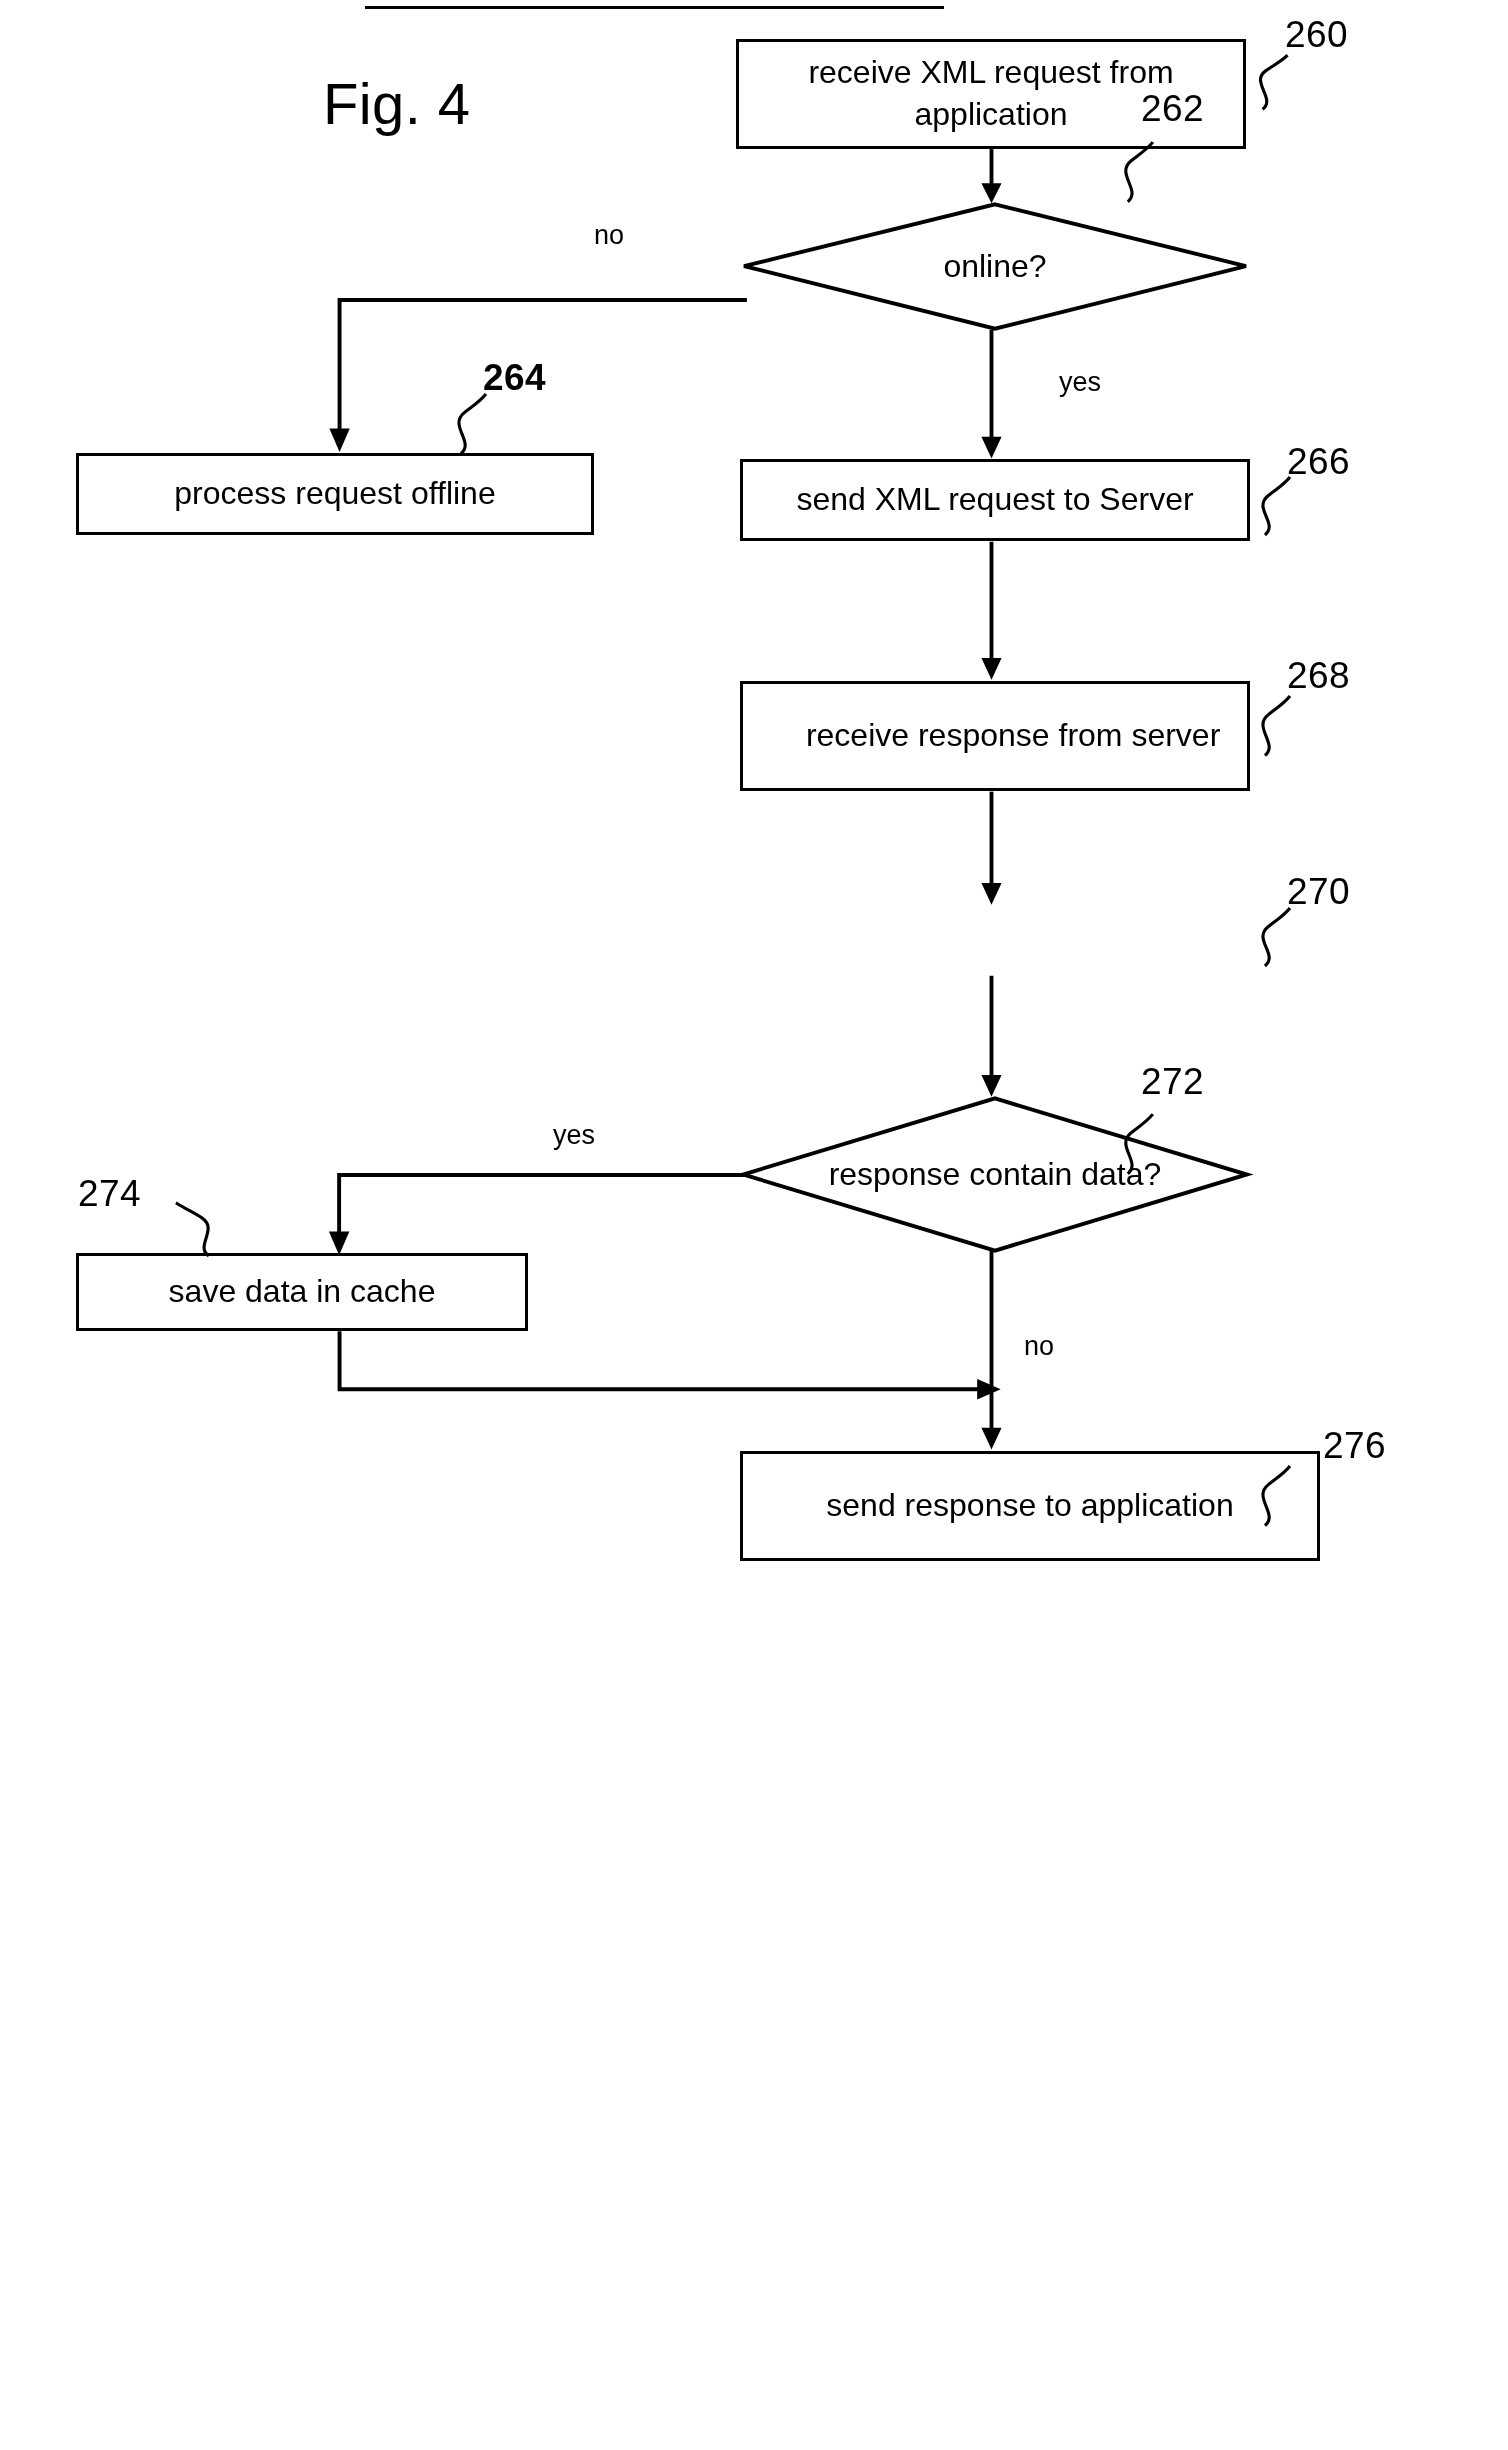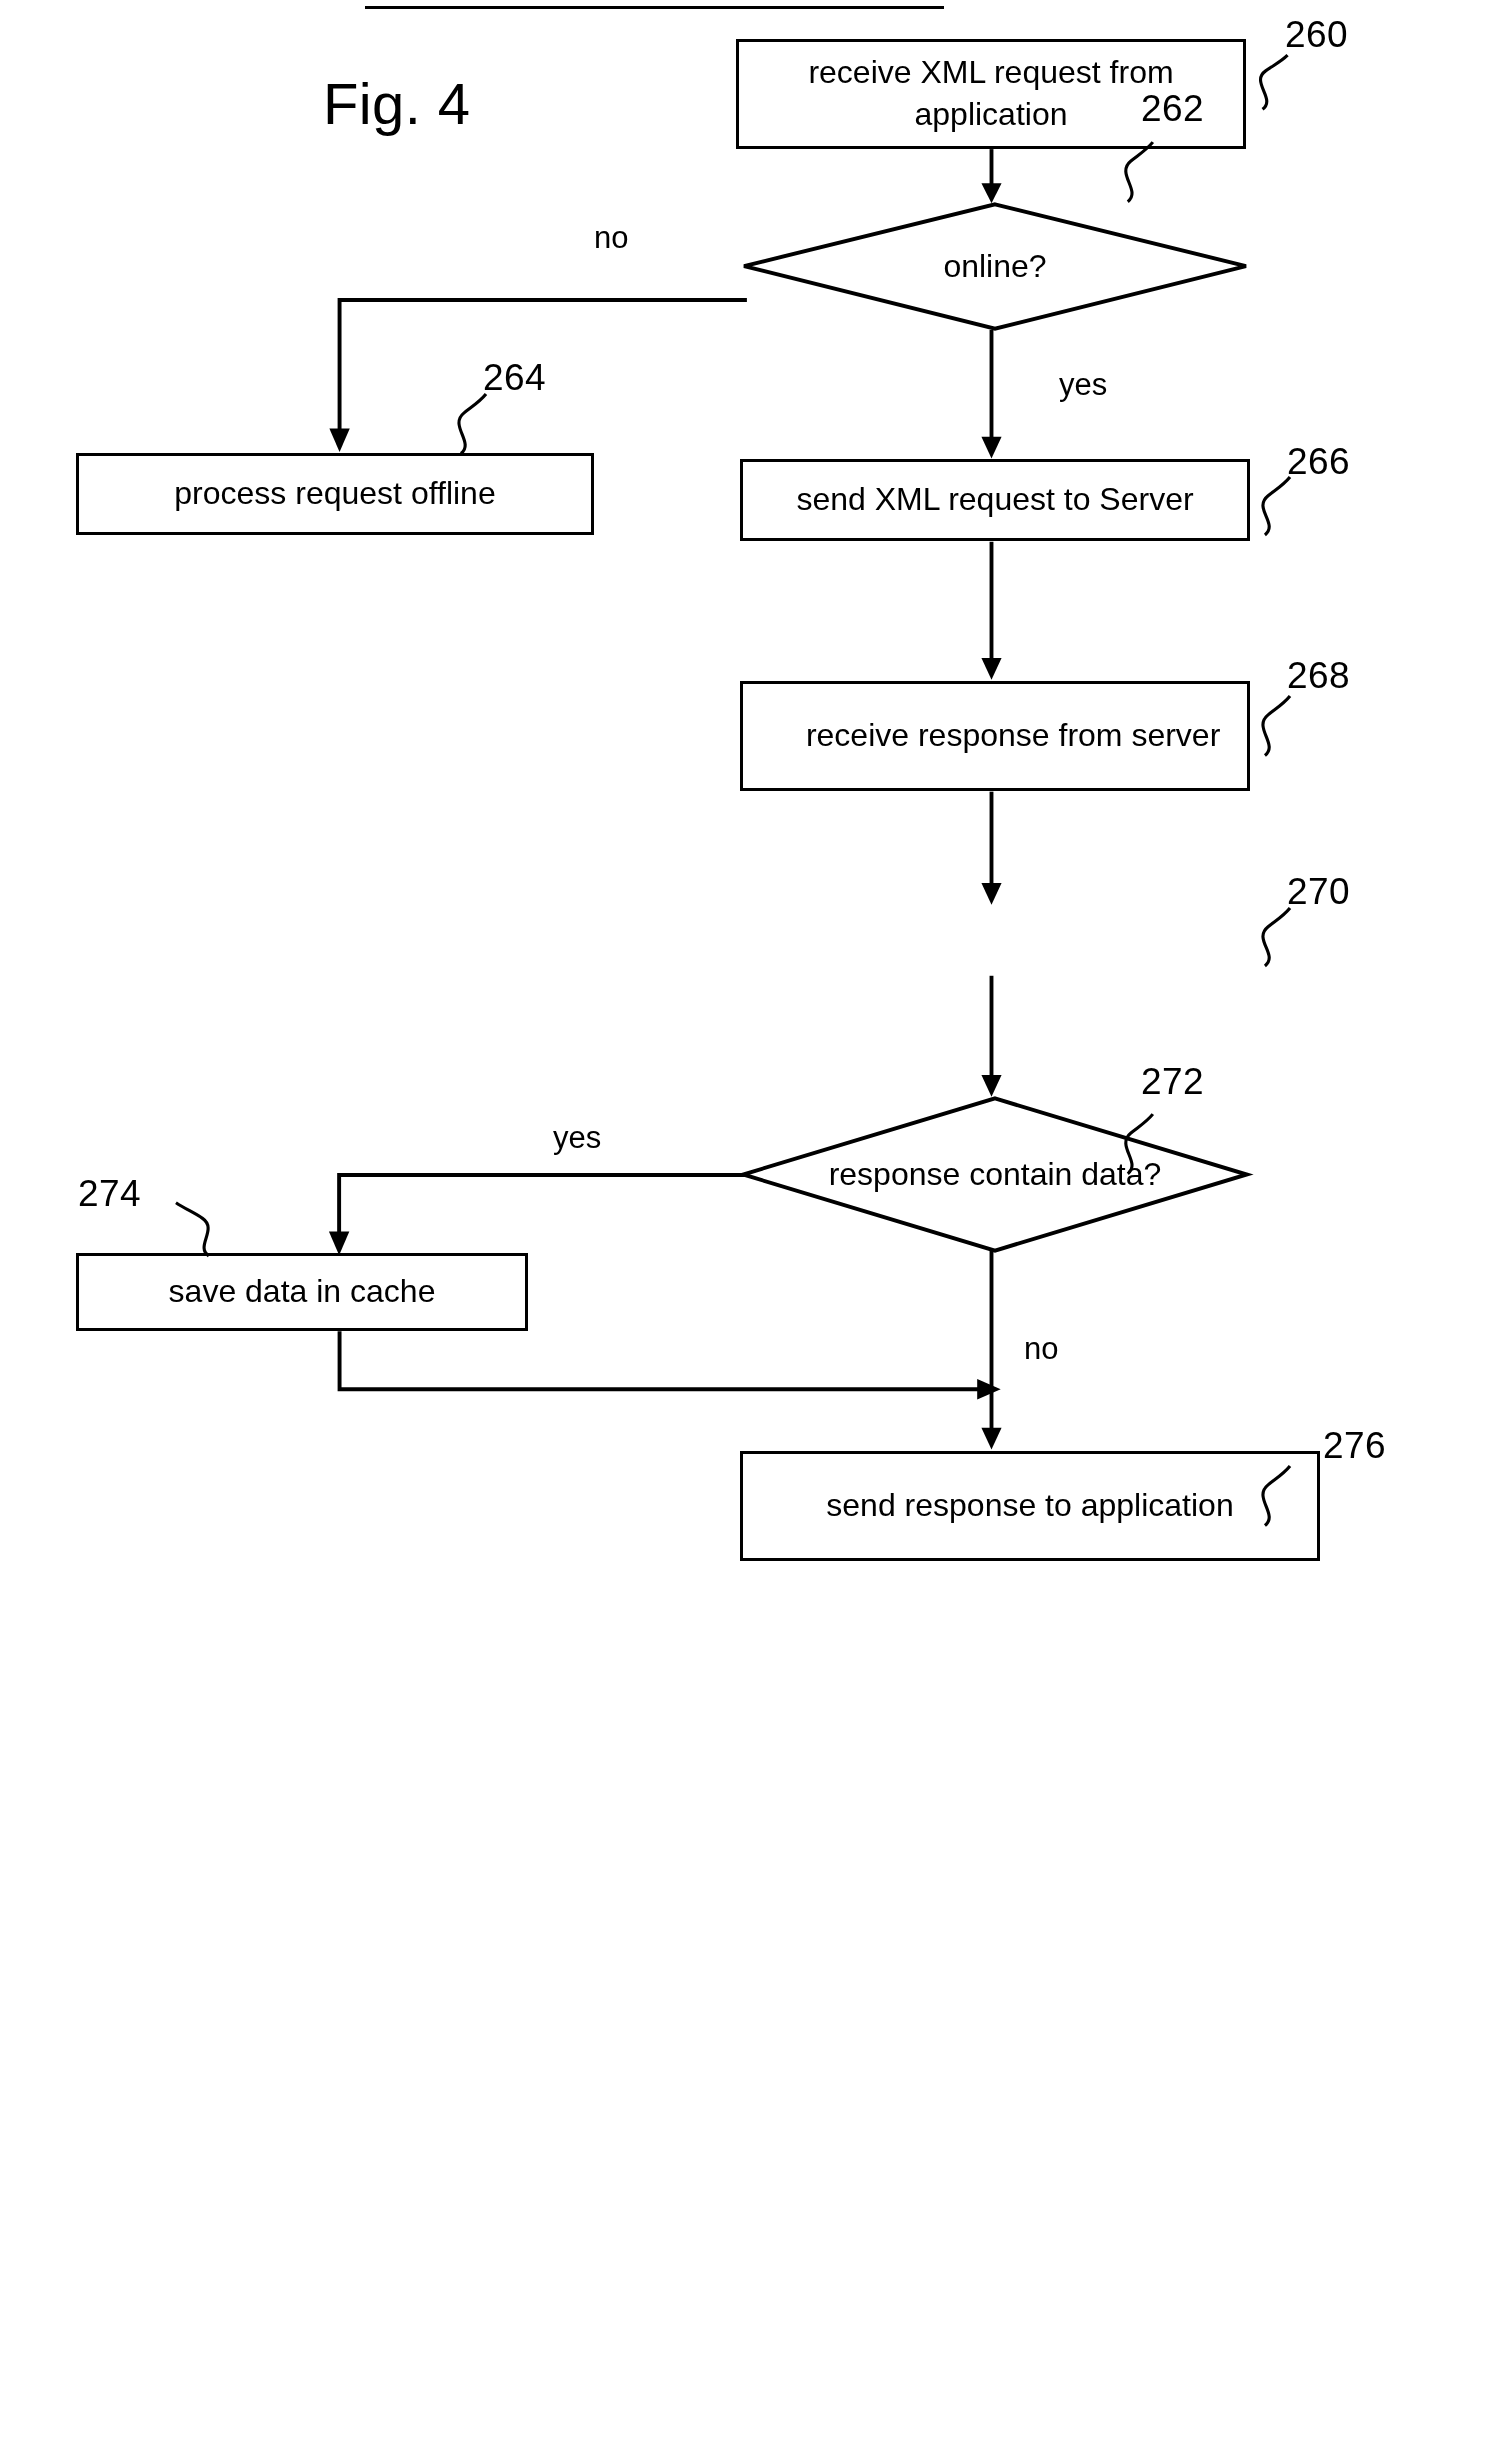--- a/index.html
+++ b/index.html
@@ -30,21 +30,21 @@
   }
 
   .ref-num {
     font-size: 37px;
     white-space: nowrap;
     line-height: 1;
     letter-spacing: 0.4px;
   }
 
   .edge-label {
-    font-size: 31px;
+    font-size: 27px;
     white-space: nowrap;
     line-height: 1;
   }
 
   
   .pbox {
     box-sizing: border-box;
     border: 3.1px solid #000;
     background: #fff;
     display: flex;
@@ -113,21 +113,21 @@
 
     <svg class="abs" style="left:314px; top:278px;" width="471" height="188" viewBox="0 0 600 240">
       <path d="M 552 28 L 32 28 L 32 196" fill="none" stroke="#000" stroke-width="5"></path>
       <polygon points="32,222 19,192 45,192" fill="#000"></polygon>
     </svg>
 
     <div class="abs pbox" style="left:76px; top:453px; width:518px; height:82px;">process request offline</div>
     <svg class="abs" style="left:439px; top:369px;" width="94" height="94" viewBox="0 0 120 120">
       <path d="M 28 108 C 46 94, 12 72, 32 56 C 42 48, 52 42, 60 32" fill="none" stroke="#000" stroke-width="4"></path>
     </svg>
-    <div class="abs ref-num" style="left:483px; top:359px;">264</div>
+    <div class="abs ref-num" style="left:483px; top:359px;font-weight:bold;">264</div>
 
     <div class="abs edge-label" style="left:1059px; top:369px;">yes</div>
 
     <svg class="abs" style="left:976px; top:329px;" width="31" height="132" viewBox="0 0 40 168">
       <line x1="20" y1="0" x2="20" y2="146" stroke="#000" stroke-width="5"></line>
       <polygon points="20,166 7,138 33,138" fill="#000"></polygon>
     </svg>
 
     <div class="abs pbox" style="left:740px; top:459px; width:510px; height:82px;">send XML request to Server</div>
     <svg class="abs" style="left:1243px; top:455px;" width="94" height="94" viewBox="0 0 120 120">

